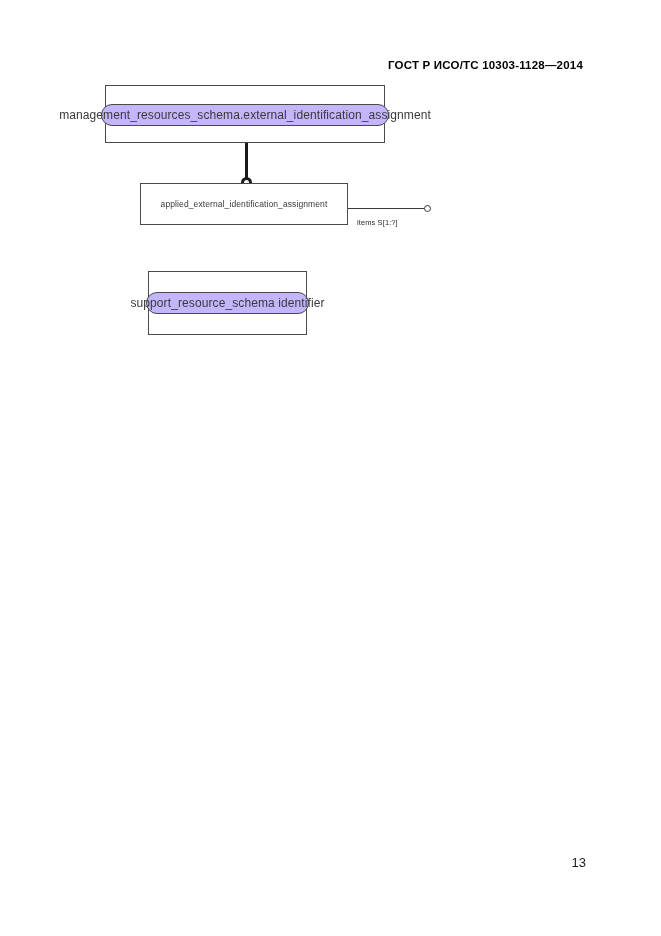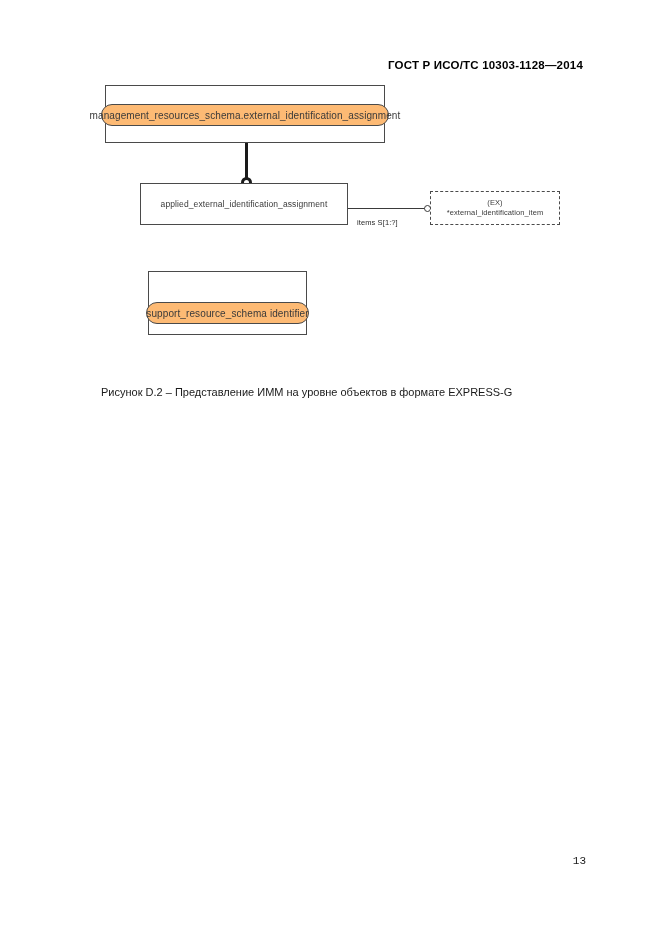--- a/index.html
+++ b/index.html
@@ -47,25 +47,25 @@
     box-sizing: border-box;
     border: 1px solid #4a4a4a;
     background: #ffffff;
   }
 
   .rounded-entity {
     position: absolute;
     box-sizing: border-box;
     border: 1px solid #4a4a4a;
     border-radius: 16px;
-    background: #fdba74;
+    background: #c4b5fd;
     display: flex;
     align-items: center;
     justify-content: center;
-    font-size: 10px;
+    font-size: 12px;
     letter-spacing: 0.1px;
     color: #3a3a3a;
     white-space: nowrap;
   }
 
   .plain-entity {
     position: absolute;
     box-sizing: border-box;
     border: 1px solid #4a4a4a;
     background: #ffffff;
@@ -140,23 +140,22 @@
     font-size: 11px;
     color: #1a1a1a;
     white-space: nowrap;
   }
 
   
   .page-number {
     position: absolute;
     right: 75px;
     top: 855px;
-    font-size: 11px;
+    font-size: 13px;
     color: #1a1a1a;
-    font-family: Liberation Mono, monospace;
   }
 </style>
 </head>
 <body>
 
 <div class="page">
 
   <div class="doc-header">ГОСТ Р ИСО/ТС 10303-1128—2014</div>
 
   <div class="figure">
@@ -167,28 +166,23 @@
 
     <div class="conn-v-thick" style="left:245px; top:143px; height:40px;"></div>
     <div class="conn-circle-filled" style="left:241px; top:177px;"></div>
 
     <div class="plain-entity" style="left:140px; top:183px; width:208px; height:42px;">applied_external_identification_assignment</div>
 
     <div class="conn-h-thin" style="left:348px; top:208px; width:78px;"></div>
     <div class="conn-label" style="left:357px; top:194px;">items S[1:?]</div>
     <div class="conn-circle-open" style="left:424px; top:205px;"></div>
 
-    <div class="dashed-entity" style="left:430px; top:191px; width:130px; height:34px;">
-      <span>(EX)</span>
-      <span>*external_identification_item</span>
-    </div>
 
     <div class="express-box" style="left:148px; top:271px; width:159px; height:64px;"></div>
 
-    <div class="rounded-entity" style="left:146px; top:292px; width:163px; height:22px;margin-top:10px;">support_resource_schema identifier</div>
+    <div class="rounded-entity" style="left:146px; top:292px; width:163px; height:22px;">support_resource_schema identifier</div>
 
   </div>
 
-  <div class="figure-caption">Рисунок D.2 –  Представление ИММ на уровне объектов в формате EXPRESS-G</div>
 
   <div class="page-number">13</div>
 
 </div>
 
 </body></html>

